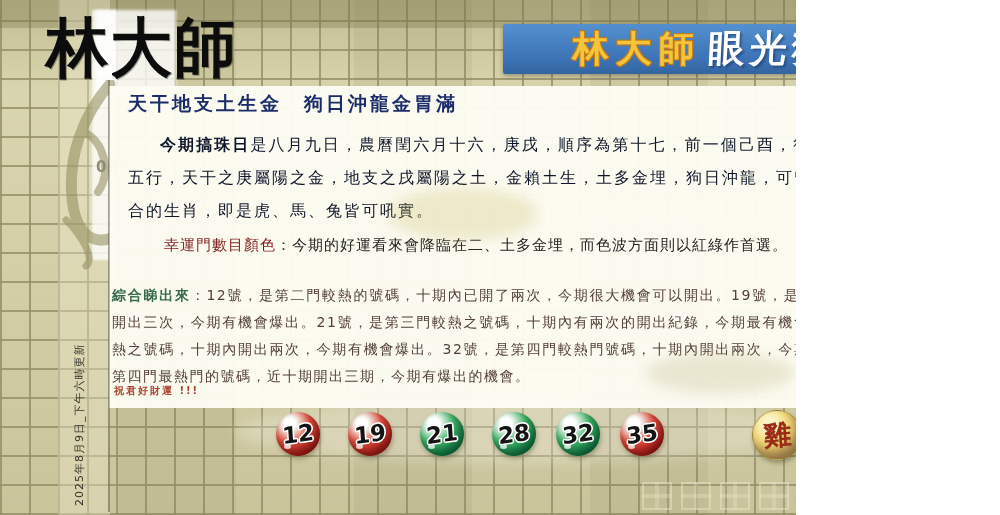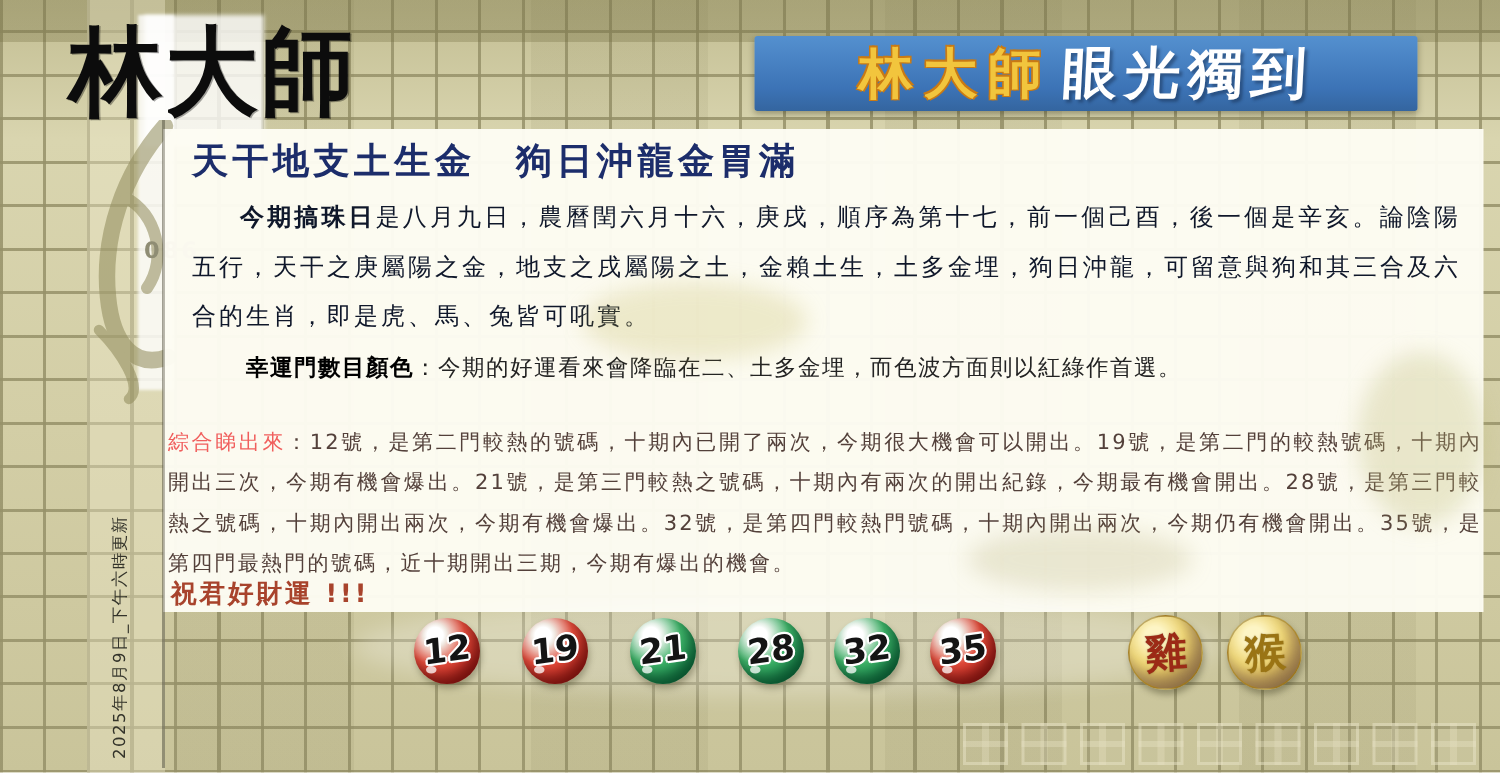--- a/index.html
+++ b/index.html
@@ -1,18 +1,18 @@
 <!DOCTYPE html>
 <html><head>
 <meta charset="utf-8">
 <style>
   html,body{margin:0;padding:0;}
   body{font-family:"DejaVu Sans","Liberation Sans",sans-serif;}
   #screen{
-    position:relative;width:1000px;height:515px;overflow:hidden;
+    position:relative;width:796px;height:515px;overflow:hidden;
     background:
       linear-gradient(180deg, rgba(110,105,60,.30) 0 28px, rgba(0,0,0,0) 28px),
       repeating-linear-gradient(90deg, rgba(120,115,75,0) 0 118px, rgba(120,115,75,.10) 118px 236px),
       repeating-linear-gradient(0deg, rgba(150,145,105,.85) 0 2px, rgba(0,0,0,0) 2px 29px),
       repeating-linear-gradient(90deg, rgba(150,145,105,.85) 0 2px, rgba(0,0,0,0) 2px 29px),
       linear-gradient(180deg,#c2bd92 0%,#d9d5af 18%,#d3cea6 55%,#c9c49a 100%);
   }
   .left-strip{position:absolute;left:58px;top:0;width:52px;height:515px;background:rgba(238,233,203,.40);}
   .white-bar{position:absolute;left:92px;top:10px;width:24px;height:250px;background:rgba(255,255,255,.78);filter:blur(1px);}
   .white-block{position:absolute;left:96px;top:10px;width:80px;height:88px;background:rgba(255,255,255,.80);filter:blur(1.5px);}
@@ -42,28 +42,28 @@
   .issue{position:absolute;left:72px;top:158px;font-size:15px;letter-spacing:2px;color:#8f8d74;font-weight:700;margin-left:24px;}
   .update-note{
     position:absolute;left:72px;top:506px;transform:rotate(-90deg);transform-origin:0 0;
     white-space:nowrap;font-size:11px;color:#33332a;letter-spacing:1px;
   }
 
   .panel{
     position:absolute;left:109px;top:86px;width:879px;height:322px;
     background:rgba(253,252,243,.97);border-left:1px solid rgba(90,88,70,.4);
   }
-  .headline{position:absolute;top:5px;left:18px;font-size:24px;font-weight:700;color:#1c2d6b;letter-spacing:3px;white-space:nowrap;}
+  .headline{position:absolute;top:5px;left:18px;font-size:19px;font-weight:700;color:#1c2d6b;letter-spacing:3px;white-space:nowrap;}
   .para1{position:absolute;top:42px;left:18px;width:846px;margin:0;font-size:16px;line-height:33px;letter-spacing:2px;color:#0f172a;text-align:justify;text-indent:2em;}
   .para1 .lead{font-weight:700;}
   .lucky{position:absolute;top:150px;left:18px;width:850px;margin:0;font-size:15px;letter-spacing:1px;color:#232323;text-indent:2.4em;white-space:nowrap;}
-  .lucky .lead{font-weight:700;color:#000000;}
+  .lucky .lead{font-weight:400;color:#7f1d1d;}
   .analysis{position:absolute;top:196px;left:2px;width:876px;margin:0;font-size:14px;line-height:27px;letter-spacing:1.5px;color:#53403a;text-align:justify;}
-  .analysis .lead{font-weight:400;color:#ef4444;opacity:.85;}
-  .blessing{position:absolute;top:298px;left:4px;font-size:17px;font-weight:700;color:#a8432c;letter-spacing:2px;}
+  .analysis .lead{font-weight:700;color:#14532d;opacity:.85;}
+  .blessing{position:absolute;top:298px;left:4px;font-size:10px;font-weight:700;color:#a8432c;letter-spacing:2px;}
 
   .stain{position:absolute;border-radius:50%;filter:blur(7px);pointer-events:none;}
   .stain1{left:388px;top:188px;width:150px;height:52px;background:rgba(185,172,70,.22);}
   .stain2{left:905px;top:235px;width:85px;height:115px;background:rgba(190,185,115,.30);}
   .stain3{left:645px;top:352px;width:150px;height:42px;background:rgba(165,155,85,.20);}
   .streak{left:235px;top:398px;width:580px;height:66px;background:rgba(255,255,255,.25);}
 
   .ball{
     position:absolute;top:412px;width:44px;height:44px;border-radius:50%;
     display:flex;align-items:center;justify-content:center;

